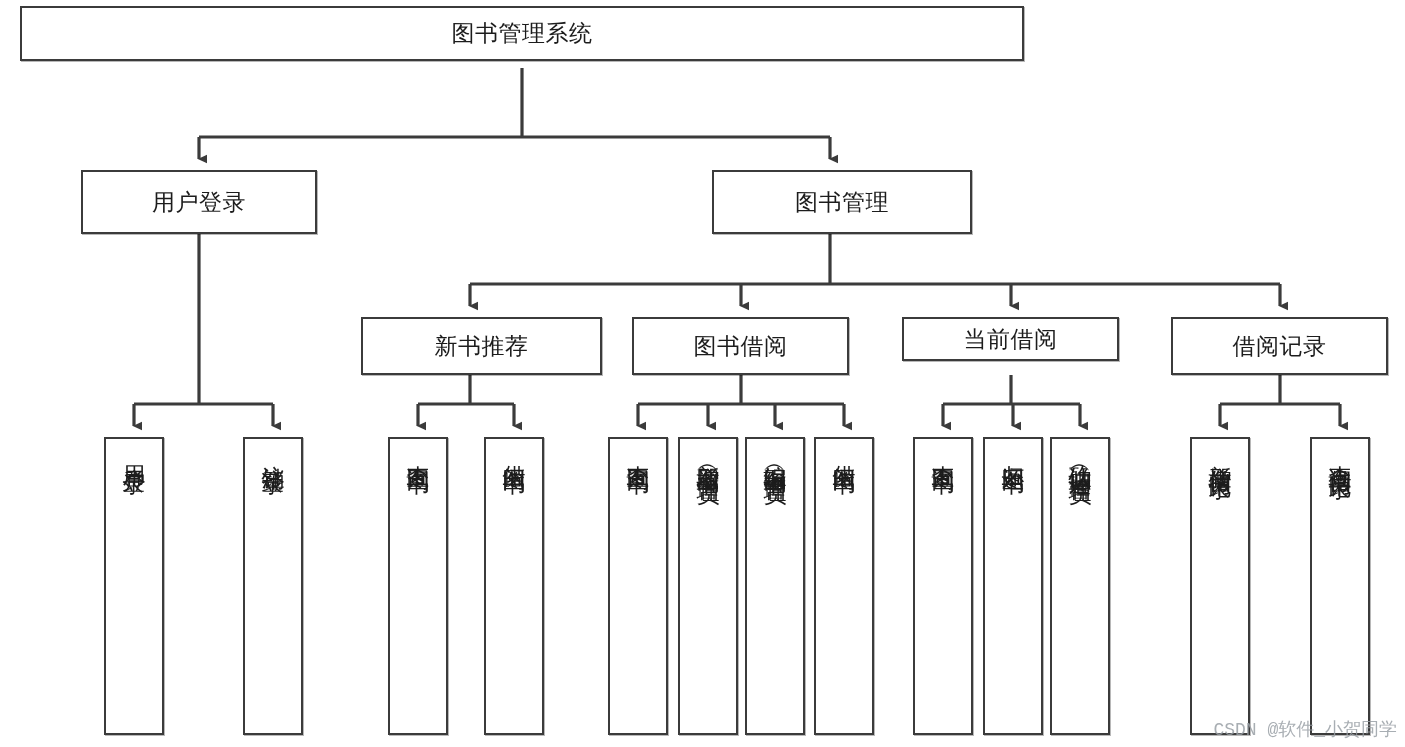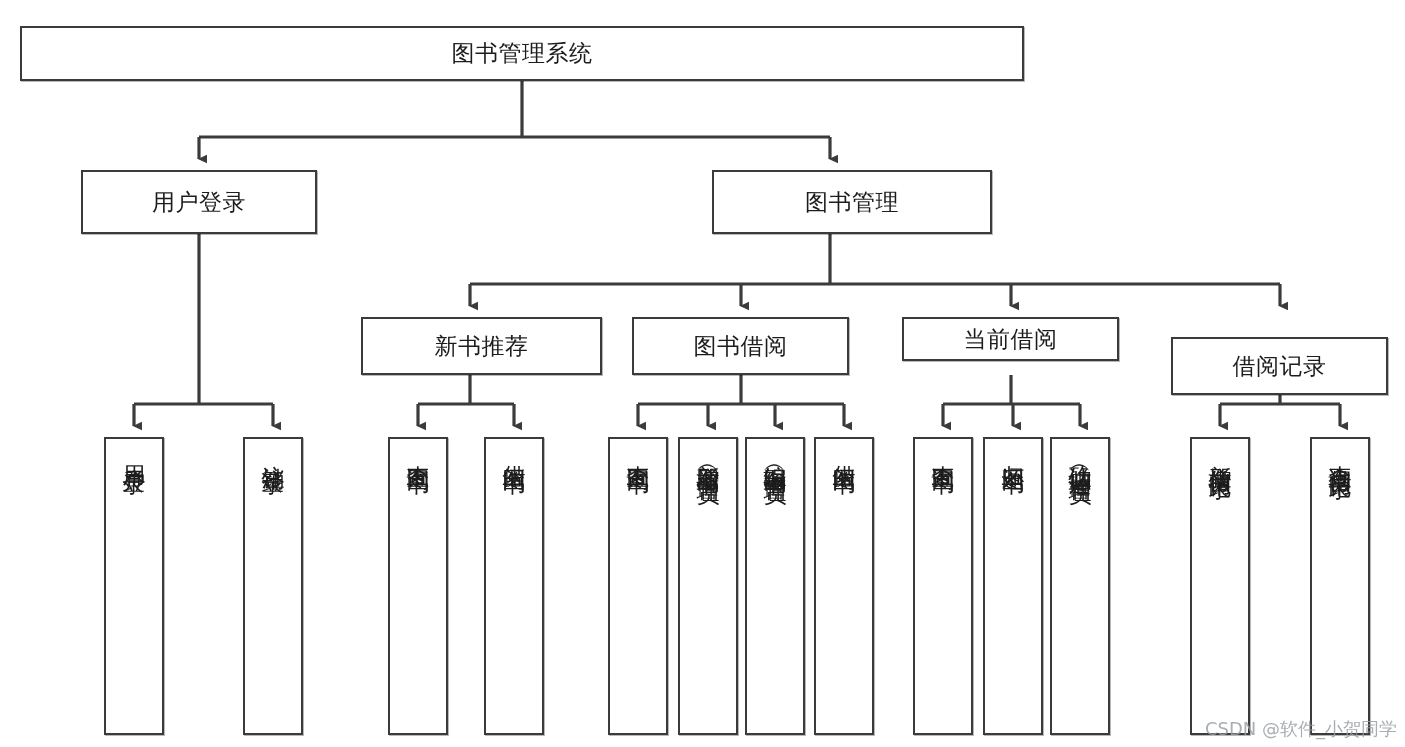--- a/index.html
+++ b/index.html
@@ -57,20 +57,21 @@
   }
   #watermark {
     position: absolute;
     right: 8px;
     bottom: 6px;
     font-size: 18px;
     color: #9aa0a6;
     opacity: 0.85;
     white-space: nowrap;
     pointer-events: none;
+    font-family: Liberation Mono, monospace;
   }
 </style>
 </head>
 <body>
 
 <div id="canvas">
   <svg id="edges" viewBox="0 0 1405 747">
     <defs>
       <marker id="arrow" markerWidth="11" markerHeight="11" refX="5" refY="8.4" orient="auto" markerUnits="userSpaceOnUse">
         <path d="M0.6,0 L9.4,0 L5,9.6 Z" fill="#3b3b3b"></path>
@@ -100,39 +101,39 @@
         <path d="M943,404 L943,426" marker-end="url(#arrow)"></path>
         <path d="M1013,404 L1013,426" marker-end="url(#arrow)"></path>
         <path d="M1080,404 L1080,426" marker-end="url(#arrow)"></path>
         <path d="M1280,375 L1280,404 M1220,404 L1340,404"></path>
         <path d="M1220,404 L1220,426" marker-end="url(#arrow)"></path>
         <path d="M1340,404 L1340,426" marker-end="url(#arrow)"></path>
       </g>
   </svg>
 
   <div id="nodes">
-      <div class="node horiz" style="left: 20px; top: 26px; width: 1004px; height: 55px;">
+      <div class="node horiz" style="left: 20px; top: 6px; width: 1004px; height: 55px;">
         <span class="node-label">图书管理系统</span>
       </div>
       <div class="node horiz" style="left: 81px; top: 170px; width: 236px; height: 64px;">
         <span class="node-label">用户登录</span>
       </div>
-      <div class="node horiz" style="left: 712px; top: 170px; width: 280px; height: 64px;">
+      <div class="node horiz" style="left: 712px; top: 170px; width: 260px; height: 64px;">
         <span class="node-label">图书管理</span>
       </div>
       <div class="node horiz" style="left: 361px; top: 317px; width: 241px; height: 58px;">
         <span class="node-label">新书推荐</span>
       </div>
       <div class="node horiz" style="left: 632px; top: 317px; width: 217px; height: 58px; text-align: center;">
         <span class="node-label">图书借阅</span>
       </div>
       <div class="node horiz" style="left: 902px; top: 317px; width: 217px; height: 44px;">
         <span class="node-label">当前借阅</span>
       </div>
-      <div class="node horiz" style="left: 1171px; top: 317px; width: 217px; height: 58px; margin-top: 20px;">
+      <div class="node horiz" style="left: 1171px; top: 317px; width: 217px; height: 58px;">
         <span class="node-label">借阅记录</span>
       </div>
       <div class="node vert" style="left: 104px; top: 437px; width: 60px; height: 298px;">
         <span class="node-label">用户登录</span>
       </div>
       <div class="node vert" style="left: 243px; top: 437px; width: 60px; height: 298px;">
         <span class="node-label">注销登录</span>
       </div>
       <div class="node vert" style="left: 388px; top: 437px; width: 60px; height: 298px;">
         <span class="node-label">查询图书</span>

